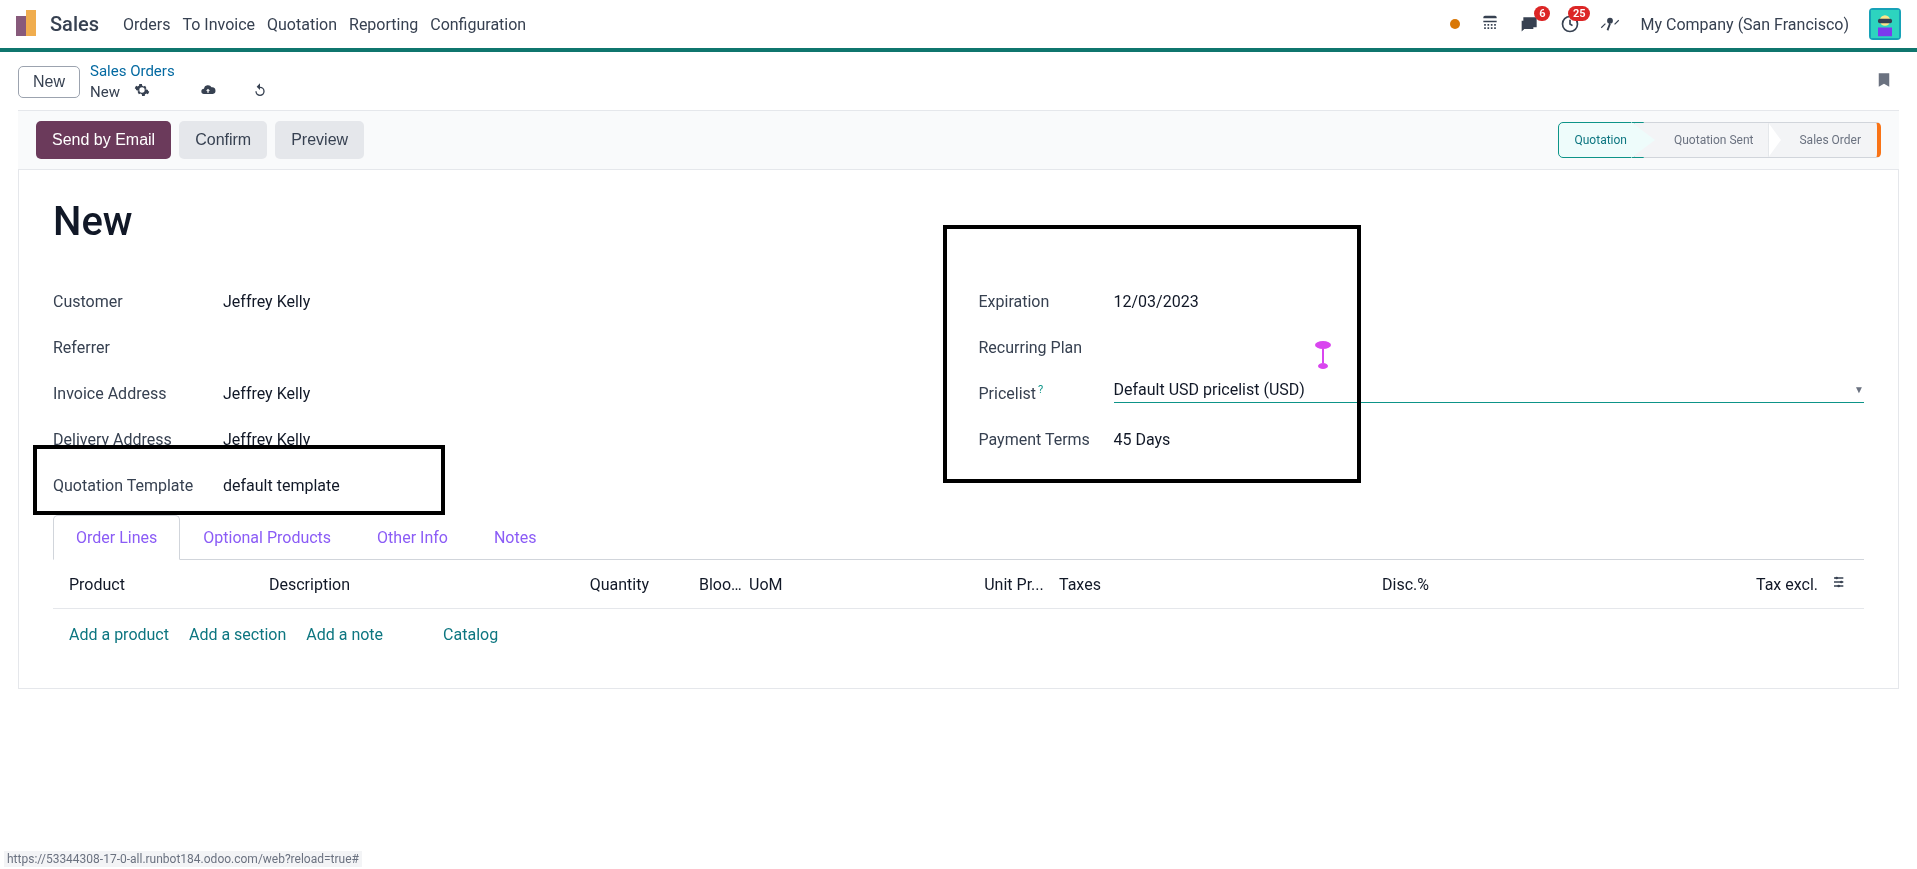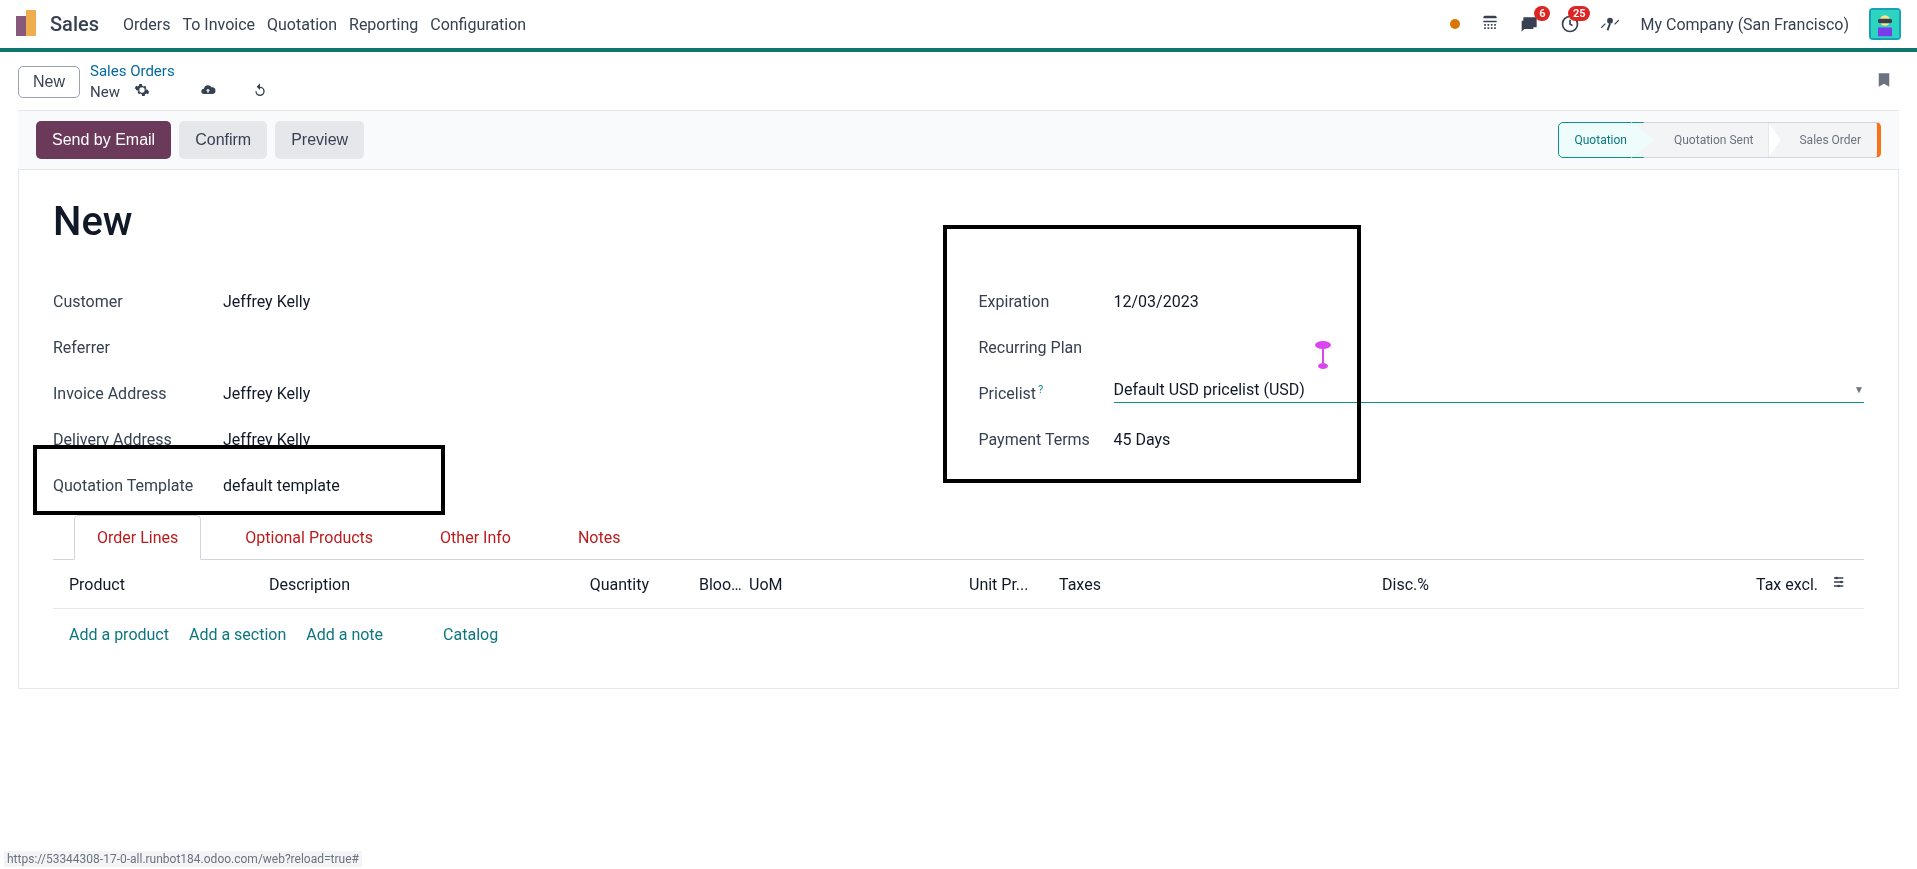--- a/index.html
+++ b/index.html
@@ -76,32 +76,32 @@
   .help-icon { color:#0d9488; font-size:11px; vertical-align:super; margin-left:2px; cursor:pointer; }
   .pricelist-row .field-value { border-bottom:1px solid #0d9488; padding-bottom:3px; display:flex; align-items:center; }
   .dropdown-caret { margin-left:auto; color:#6b7280; font-size:10px; }
   .cursor-marker { position:absolute; left:336px; top:76px; pointer-events:none; }
   .cursor-marker .c-top { width:16px; height:8px; border-radius:50%; background:#d946ef; }
   .cursor-marker .c-line { width:2px; height:14px; background:#d946ef; margin:0 auto; }
   .cursor-marker .c-bot { width:10px; height:6px; border-radius:50%; background:#d946ef; margin:0 auto; }
 
   
   .tabs { display:flex; border-bottom:1px solid #d1d5db; margin-top:20px; }
-  .tab { padding:12px 22px; color:#b91c1c; font-size:16px; cursor:pointer; border:1px solid transparent; border-bottom:none;margin-left:21px; }
+  .tab { padding:12px 22px; color:#8b5cf6; font-size:16px; cursor:pointer; border:1px solid transparent; border-bottom:none; }
   .tab.active { border-color:#d1d5db; border-bottom:1px solid #fff; margin-bottom:-1px; background:#fff; border-radius:5px 5px 0 0; }
   
   
   .grid-head { display:flex; padding:14px 16px 14px 16px; border-bottom:1px solid #e5e7eb; color:#111827; font-size:16px; align-items:center; }
   .gh { }
   .gh-product { width:200px; }
   .gh-desc { width:250px; }
   .gh-qty { width:130px; text-align:right; }
   .gh-blood { width:100px; padding-left:50px; white-space:nowrap; overflow:hidden; text-overflow:ellipsis; }
   .gh-uom { width:220px; }
-  .gh-unit { width:90px; white-space:nowrap; overflow:hidden; text-overflow:ellipsis; }
+  .gh-unit { width:90px; white-space:nowrap; overflow:hidden; text-overflow:ellipsis;text-align:center; }
   .gh-taxes { width:240px; }
   .gh-disc { width:130px; text-align:right; }
   .gh-tax { width:100px; text-align:right; margin-left:auto; }
   .gh-settings { width:30px; text-align:right; cursor:pointer; }
   .grid-actions { display:flex; gap:20px; padding:16px; }
   .link-action { color:#0d7680; cursor:pointer; font-size:16px; }
   .link-action.catalog { margin-left:40px; }
   
   .footer-url { position:fixed; bottom:2px; left:4px; font-size:12px; color:#6b7280; background:#f3f4f6; padding:1px 3px; }
 </style>

